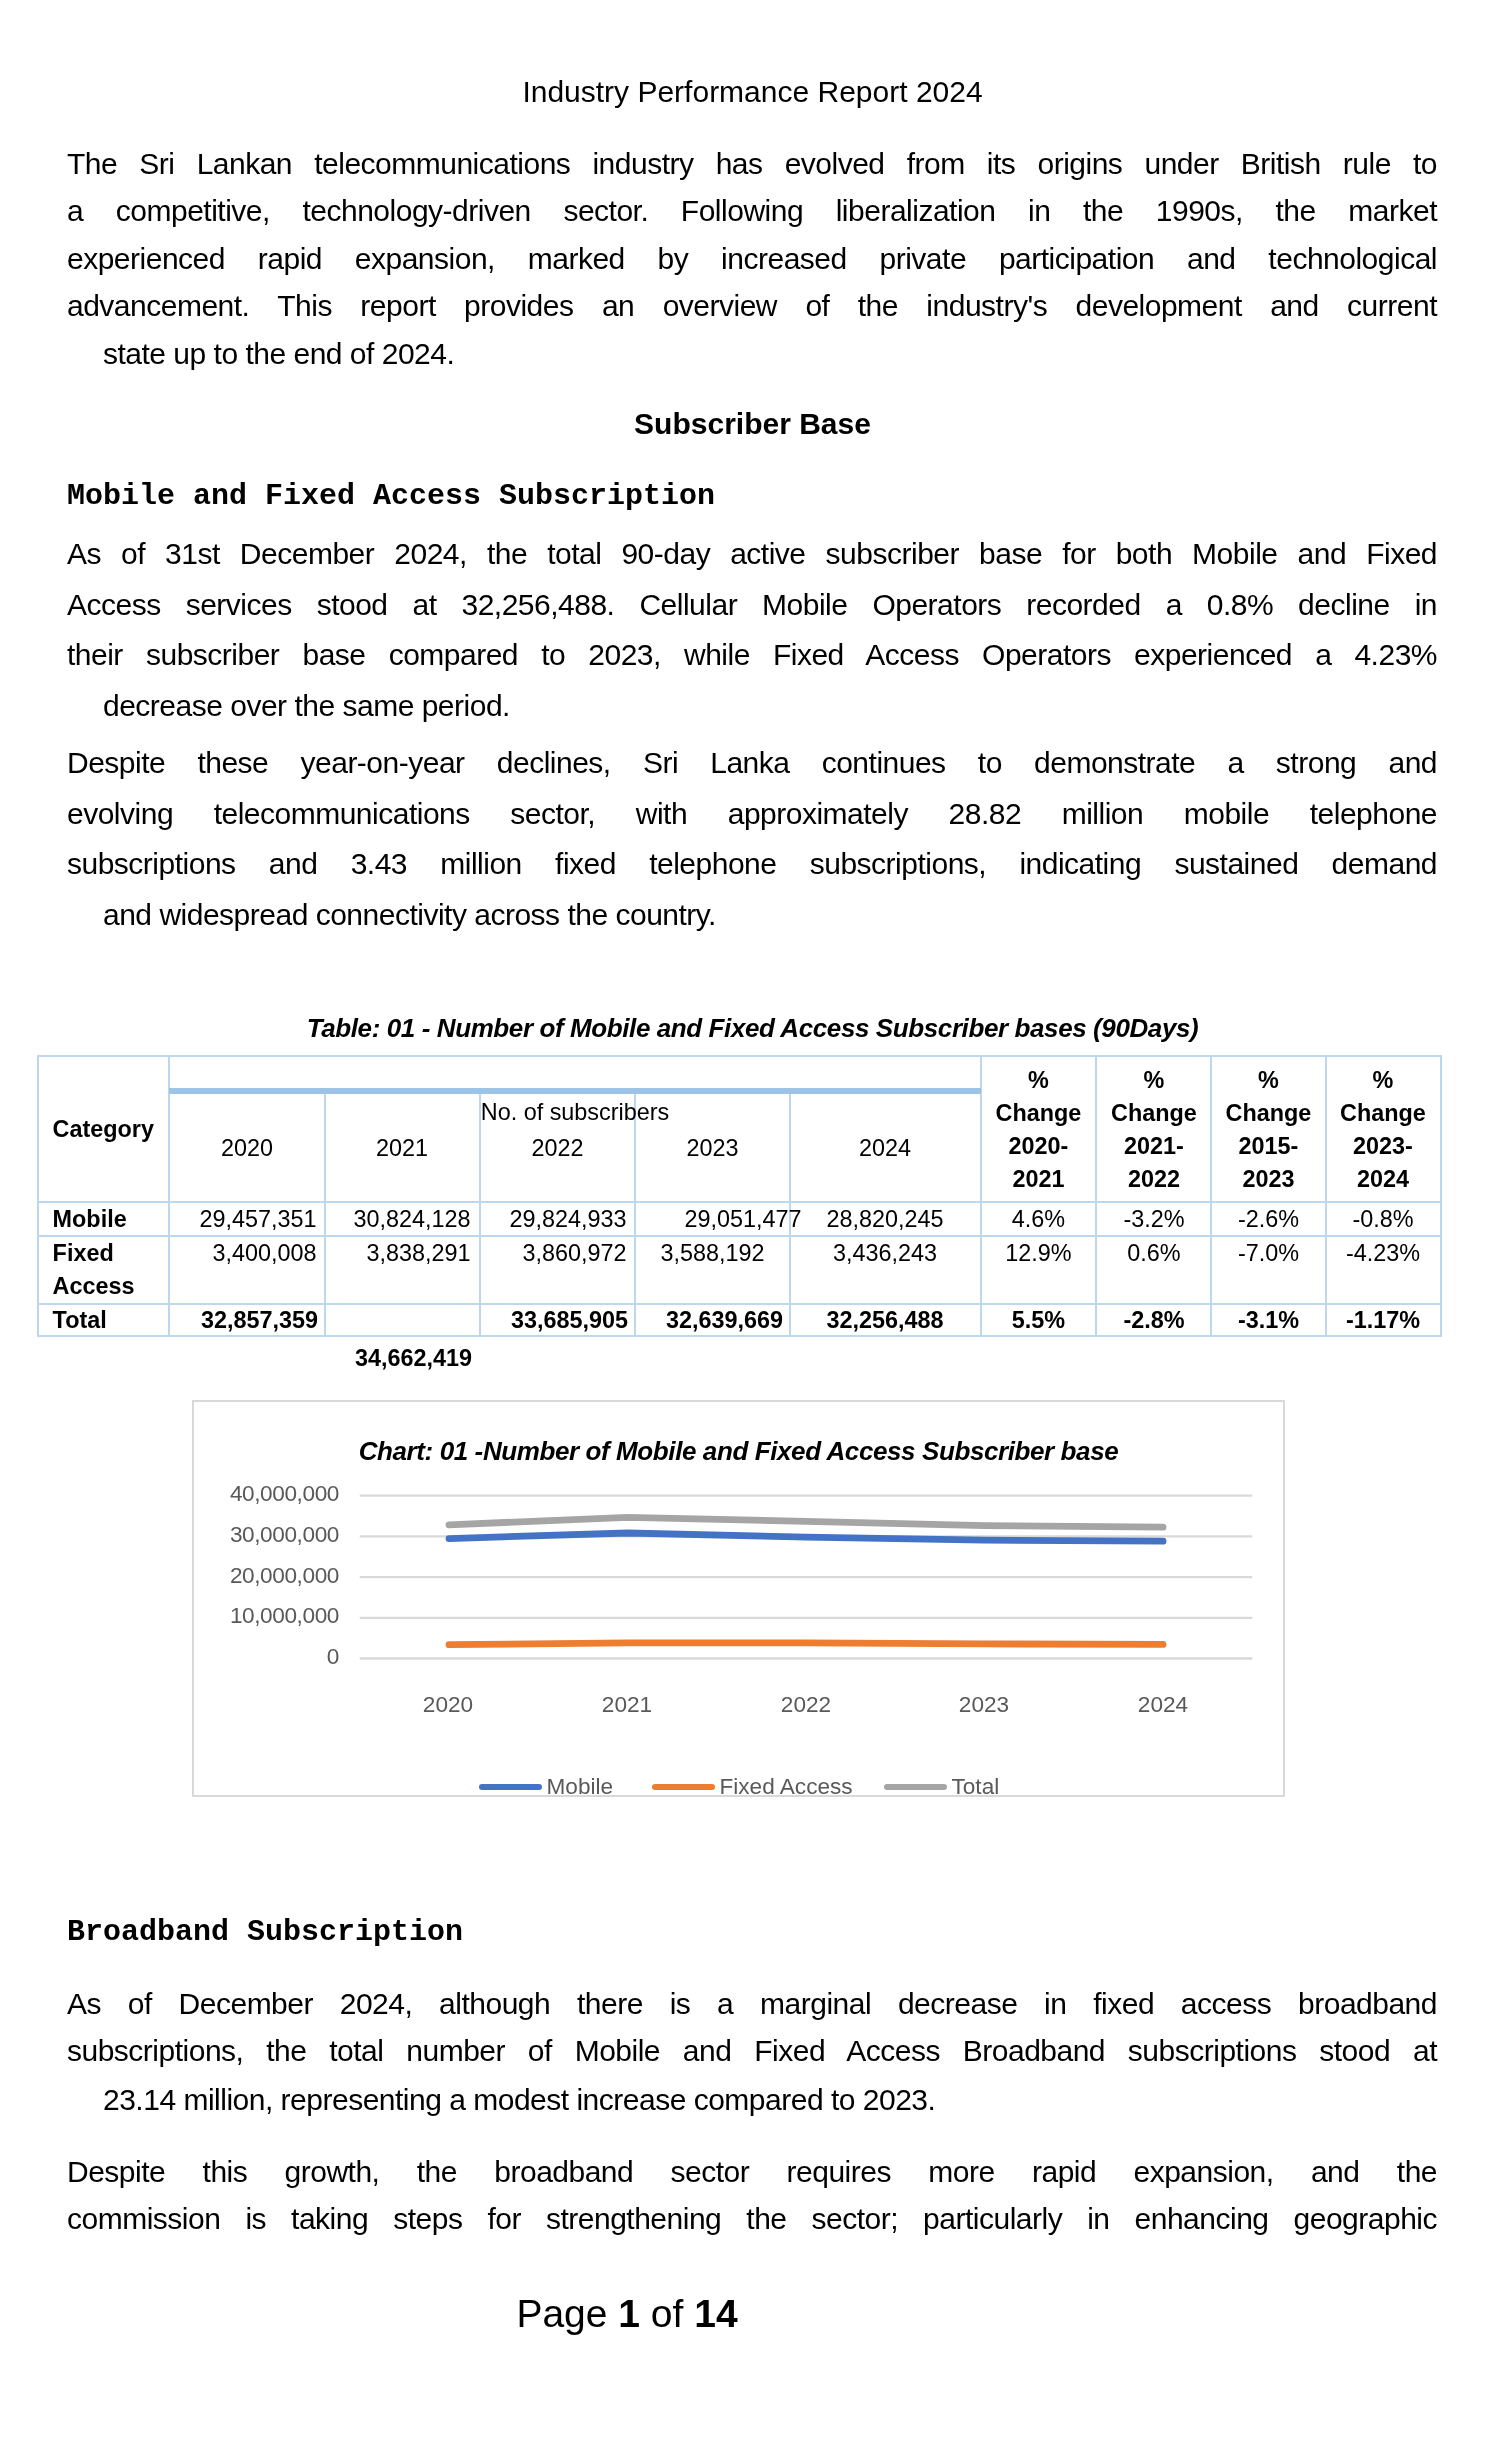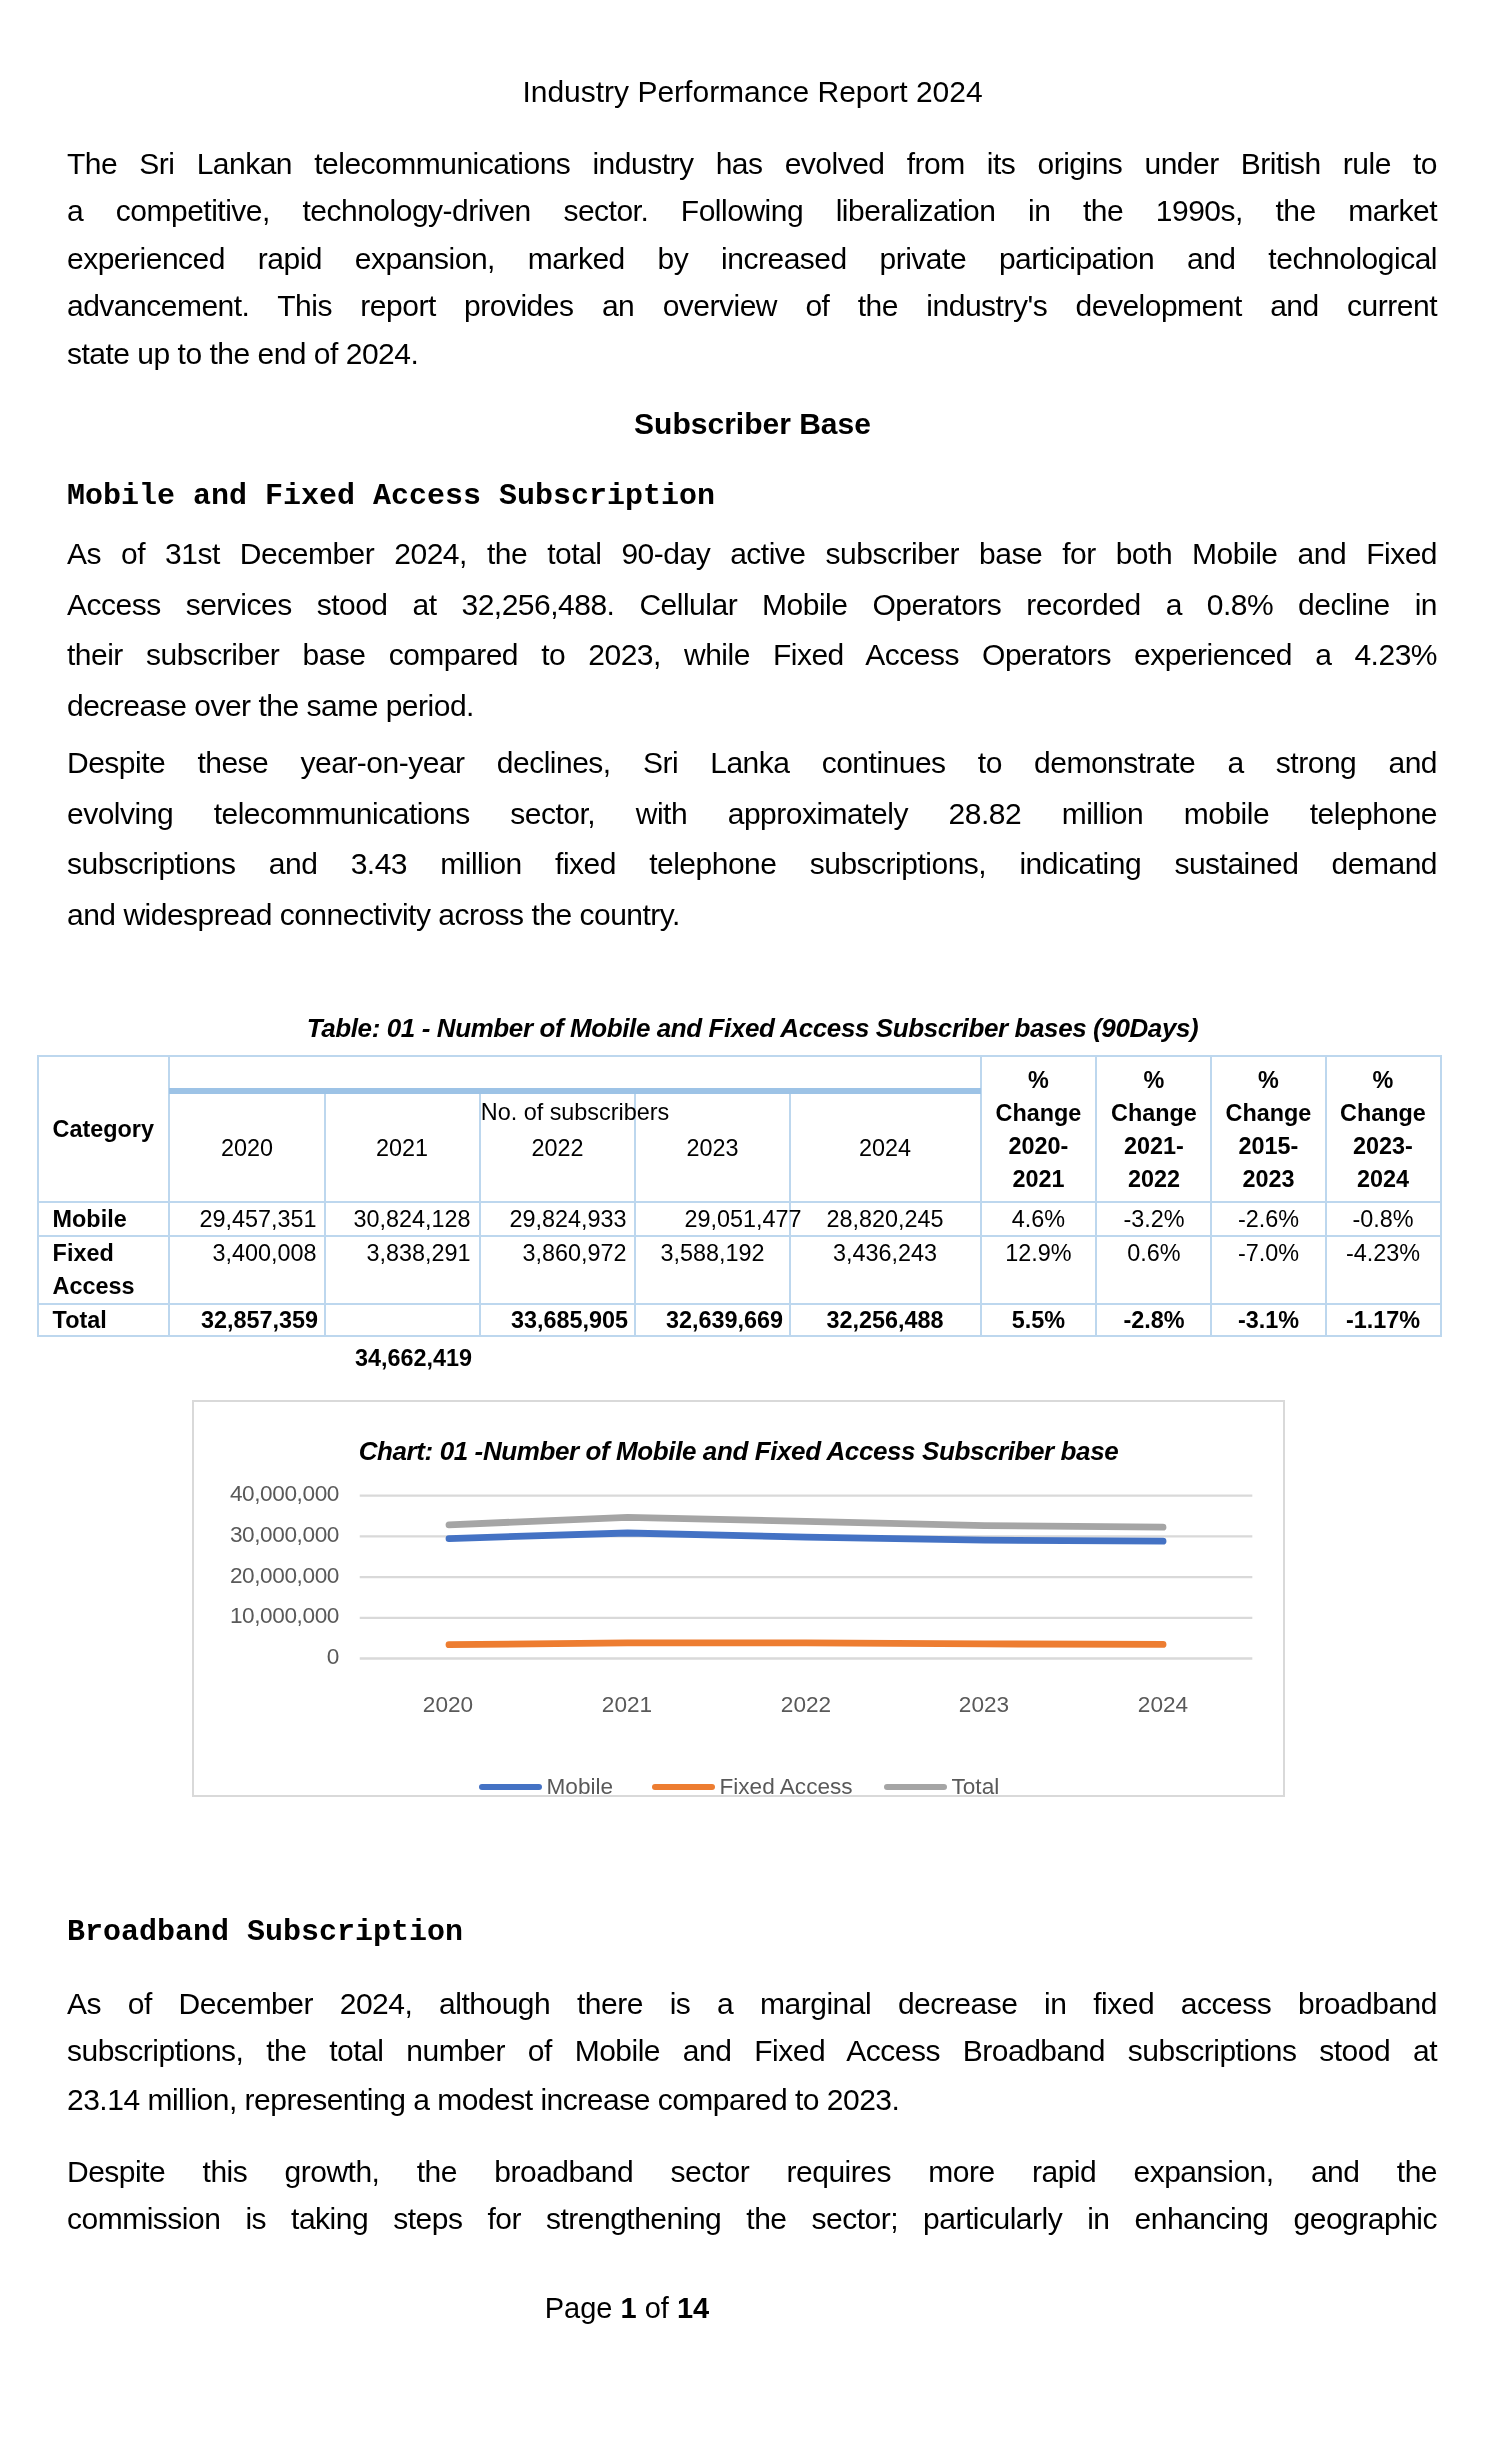--- a/index.html
+++ b/index.html
@@ -5,38 +5,38 @@
   html, body { margin: 0; padding: 0; background: #ffffff; }
   body { width: 1505px; height: 2438px; position: relative; overflow: hidden;
          font-family: "Liberation Sans", "DejaVu Sans", sans-serif; color: #000; }
   .abs { position: absolute; }
   .bold { font-weight: bold; }
   .h-title { left: 0; width: 1505px; top: 75px; font-size: 30px; font-weight: normal; text-align: center; }
   .h-section { left: 0; width: 1505px; font-size: 30px; font-weight: bold; text-align: center; }
   .h-sub { left: 67px; font-size: 30px; font-weight: bold; font-family: Liberation Mono, monospace; }
   .para { left: 67px; width: 1370px; font-size: 30px; }
   .line { position: absolute; left: 0; width: 1370px; white-space: nowrap; text-align: justify; text-align-last: justify; letter-spacing: -0.5px; }
-  .line.last { text-align-last: left; }
+  .line.last { text-align-last: left; margin-left: 36px; }
   .caption { left: 0; width: 1505px; top: 1013px; text-align: center; font-size: 26px; font-weight: bold; font-style: italic; letter-spacing: -0.4px; }
 
   
   .tbl { position: absolute; left: 37px; top: 1055px; width: 1405px; height: 282px; border: 2.3px solid #bdd7ee; box-sizing: border-box; }
   .cell { position: absolute; box-sizing: border-box; font-size: 23.4px; display: flex; align-items: center; justify-content: center; text-align: center; }
   .vline { position: absolute; width: 2.3px; background: #bdd7ee; }
   .hline { position: absolute; height: 2.3px; background: #bdd7ee; }
   .thick { position: absolute; height: 6px; background: #9dc3e6; }
 
   
   .chart-box { position: absolute; left: 192px; top: 1400px; width: 1093px; height: 397px; border: 2.3px solid #d9d9d9; box-sizing: border-box; background: #fff; }
   .chart-title { position: absolute; left: 192px; width: 1093px; top: 1436px; text-align: center; font-size: 26px; font-weight: bold; font-style: italic; letter-spacing: -0.4px; }
   .ytick { position: absolute; width: 151px; left: 188px; text-align: right; font-size: 22.6px; color: #595959; letter-spacing: -0.4px; }
   .xtick { position: absolute; width: 90px; text-align: center; font-size: 22.6px; color: #595959; top: 1692px; }
   .legend-item { position: absolute; top: 1774px; display: flex; align-items: center; font-size: 22.6px; color: #595959; }
   .legend-swatch { width: 63px; height: 6.8px; border-radius: 3.8px; margin-right: 4.5px; }
-  .footer { position: absolute; left: 0; width: 1254px; top: 2292px; text-align: center; font-size: 29px; }
+  .footer { position: absolute; left: 0; width: 1254px; top: 2292px; text-align: center; font-size: 39px; }
 </style>
 </head>
 <body>
 
 <div class="abs h-title">Industry Performance Report 2024</div>
 
 <div class="abs para" style="top:147px;">
   <div class="line" style="top:0px;">The Sri Lankan telecommunications industry has evolved from its origins under British rule to</div>
   <div class="line" style="top:47px;">a competitive, technology-driven sector. Following liberalization in the 1990s, the market</div>
   <div class="line" style="top:95px;">experienced rapid expansion, marked by increased private participation and technological</div>

